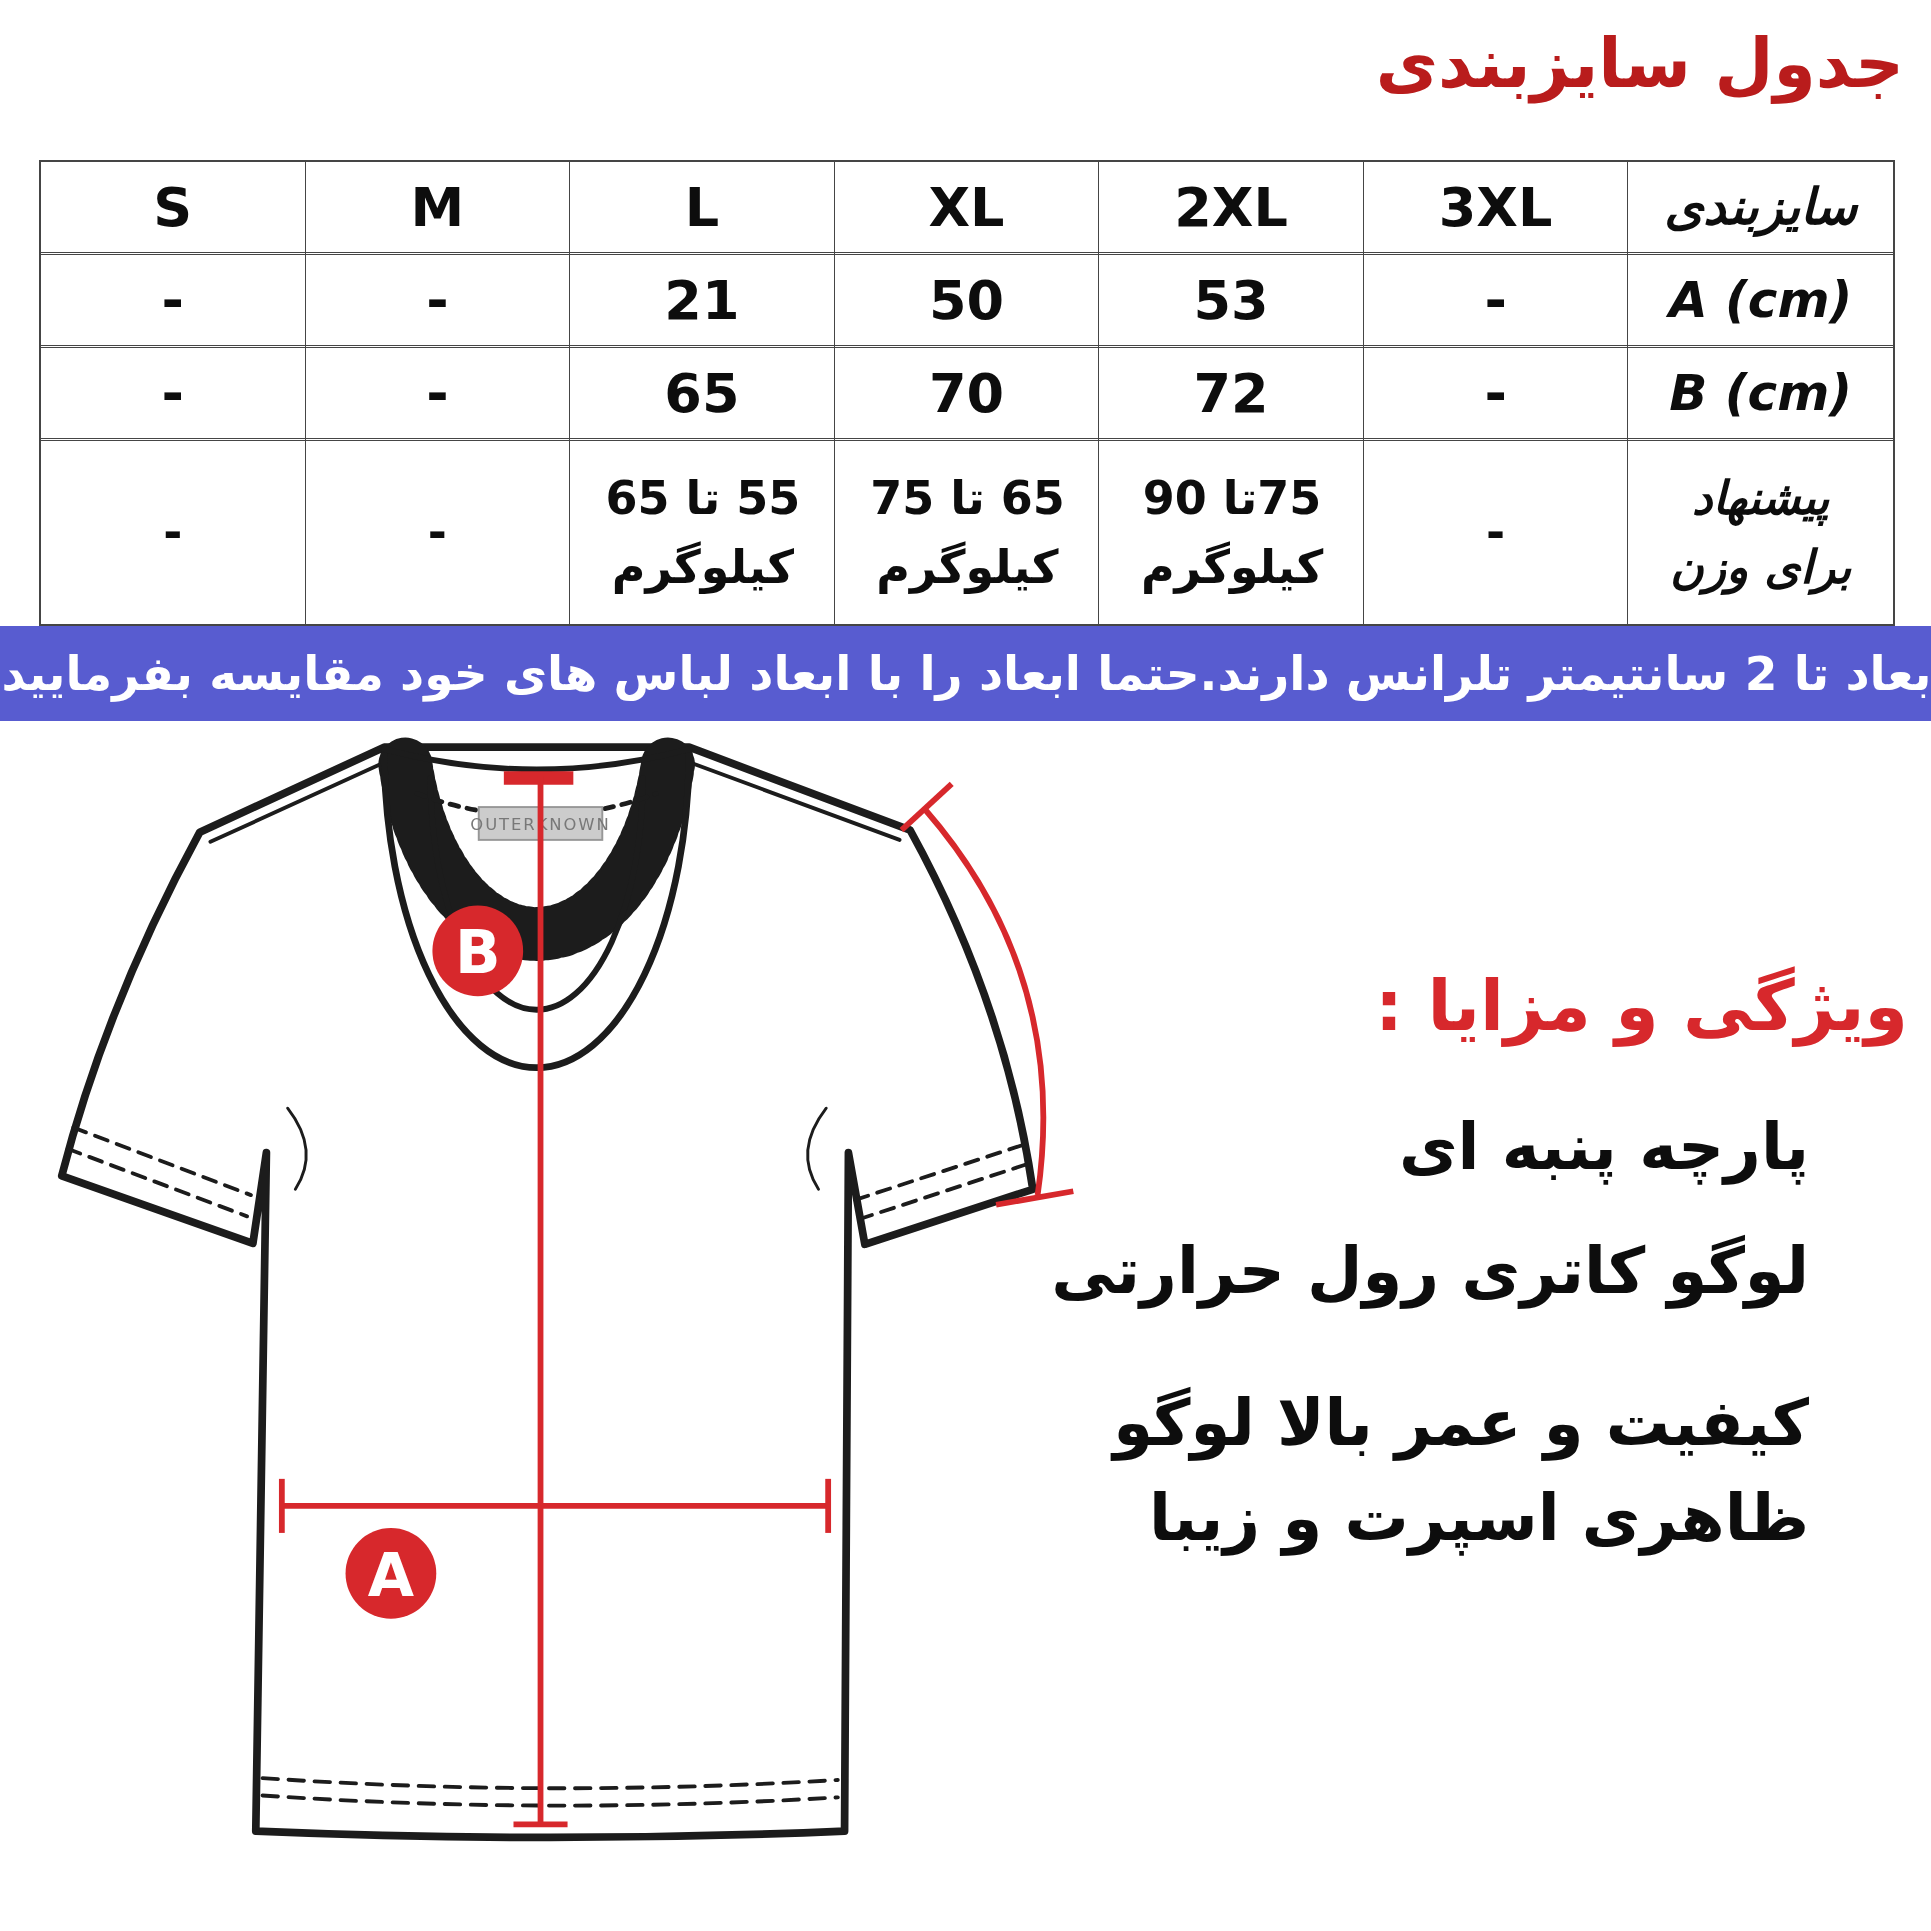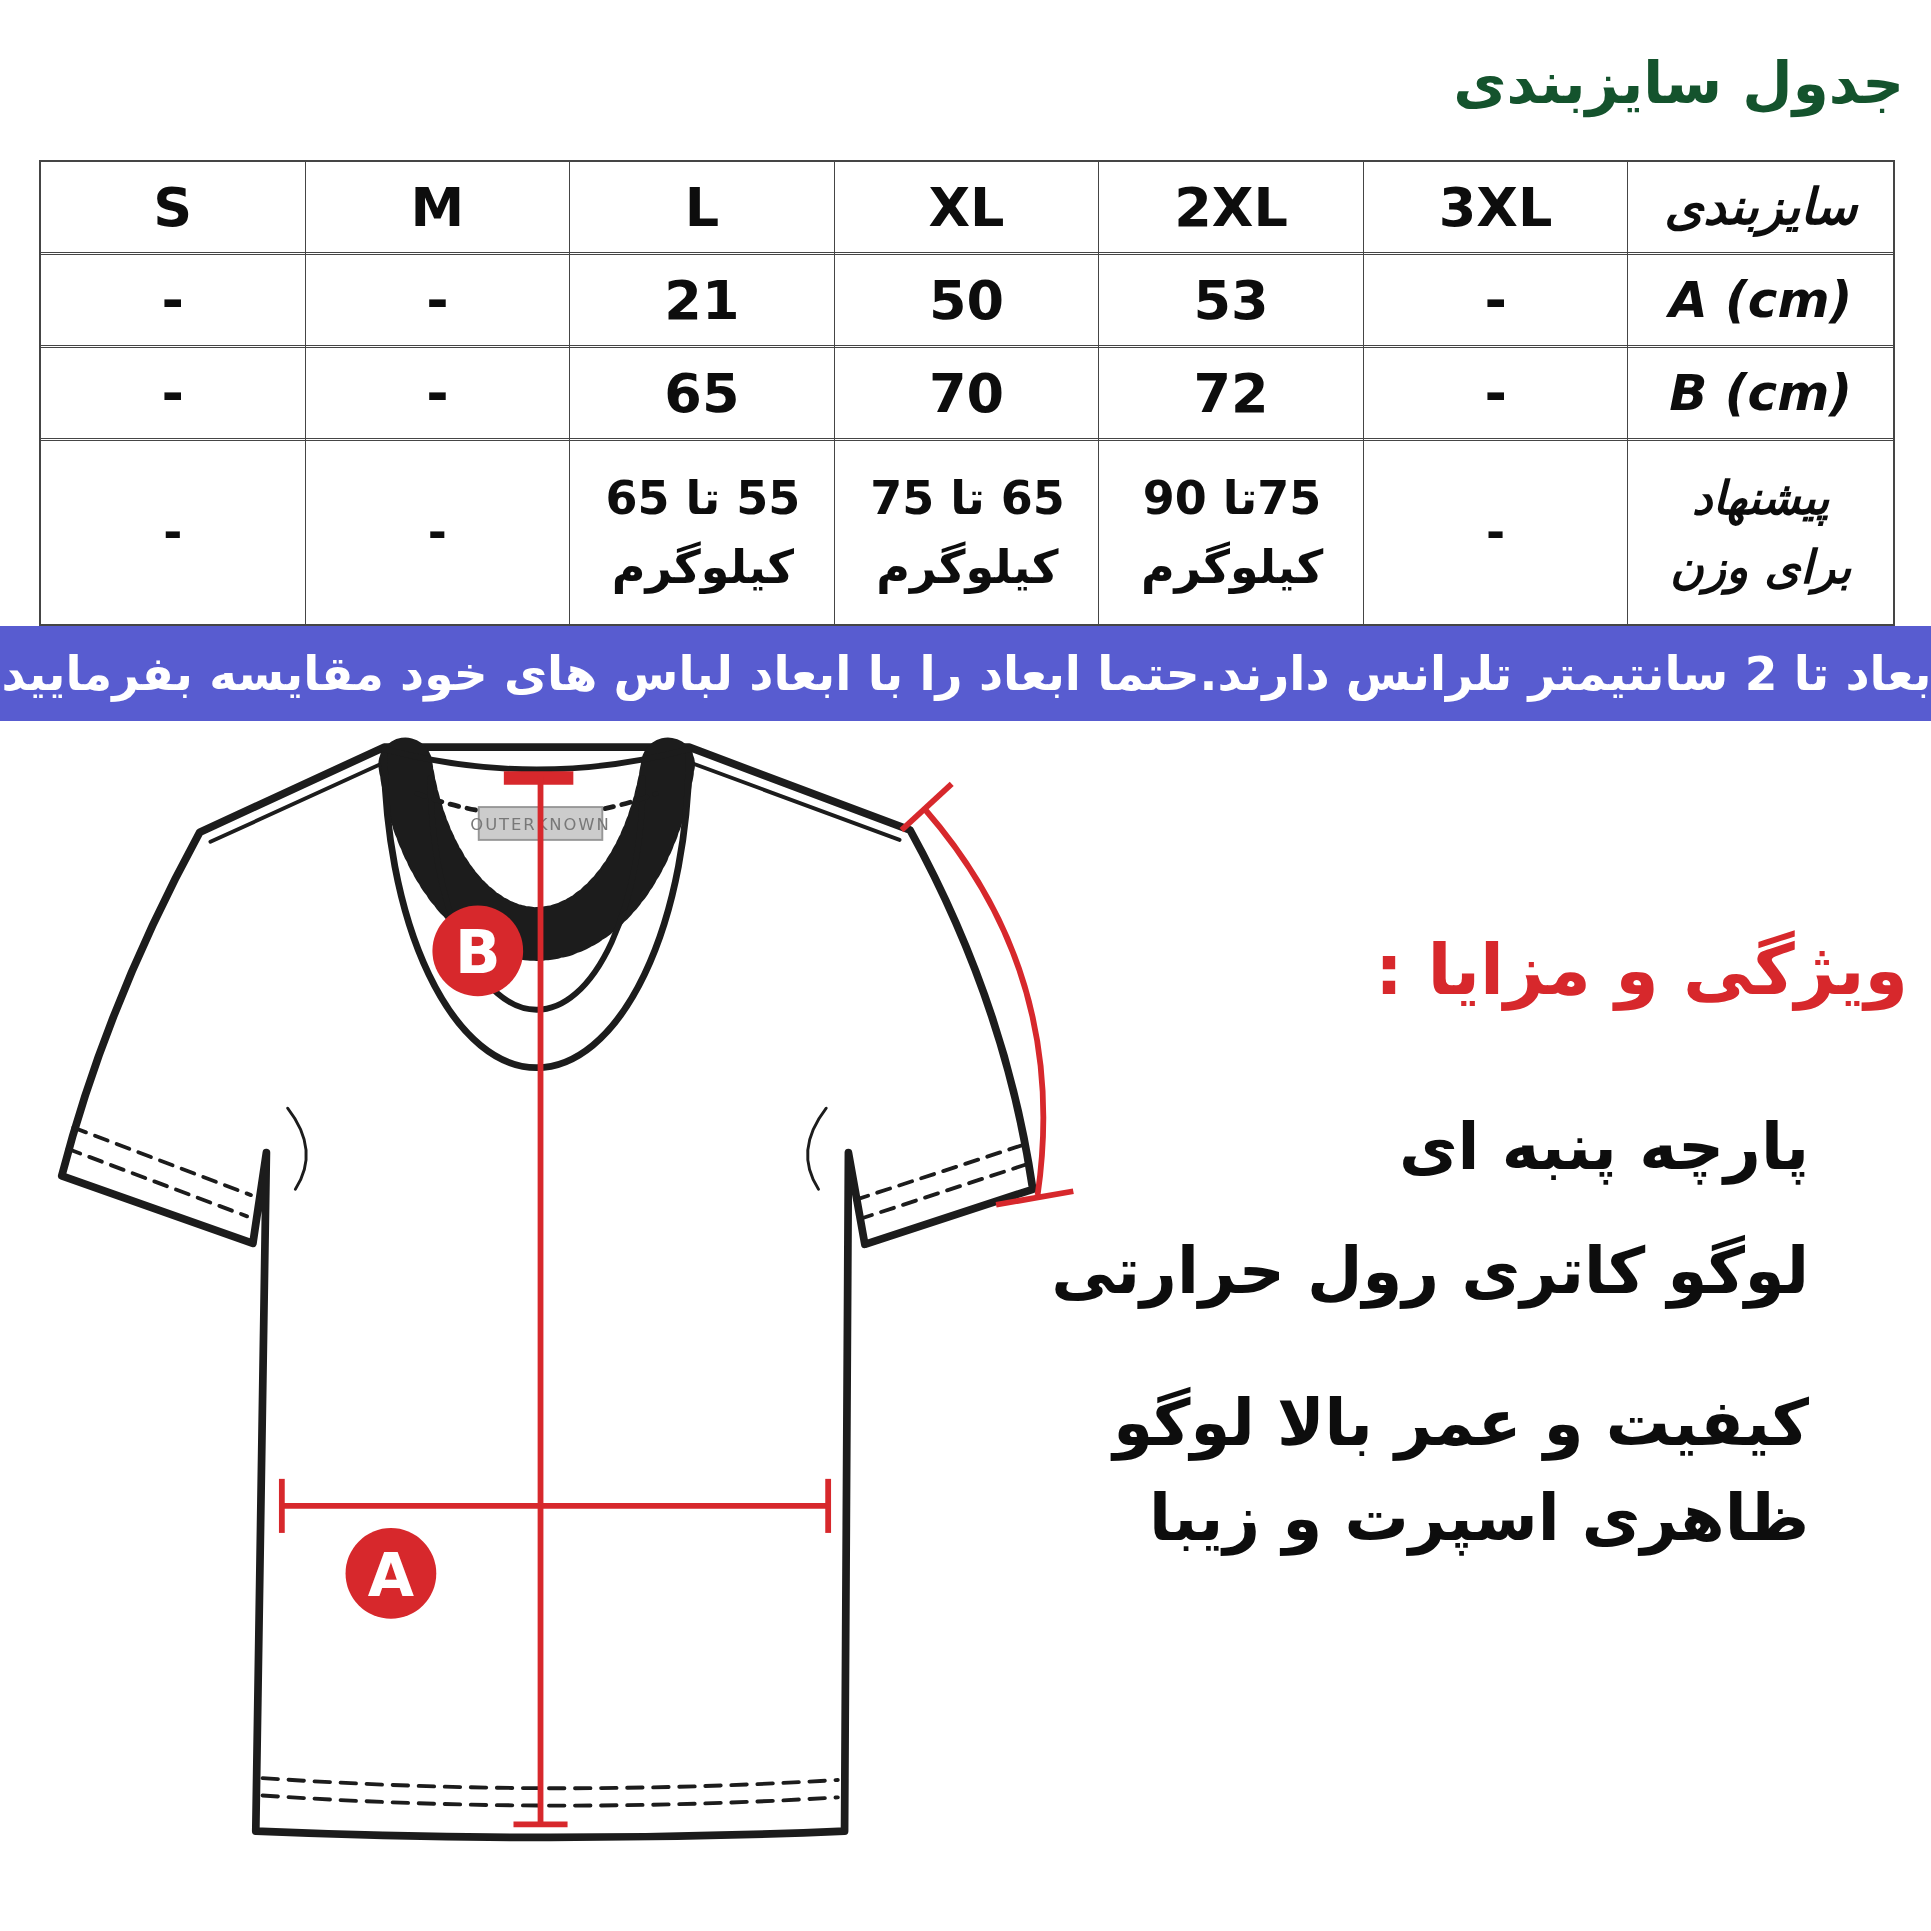--- a/index.html
+++ b/index.html
@@ -3,23 +3,22 @@
 <meta charset="utf-8">
 <style>
   html,body{margin:0;padding:0;}
   body{
     width:1931px;height:1931px;position:relative;overflow:hidden;
     background:#ffffff;font-family:"DejaVu Sans",sans-serif;color:#111;
   }
   
   .page-title{
     position:absolute;top:7.7px;right:27px;left:0;height:116px;
-    text-align:right;font-size:58px;font-weight:bold;color:#14532d;
+    text-align:right;font-size:68px;font-weight:bold;color:#b91c1c;
     line-height:111px;
-    margin-top:20px;
   }
   
   .size-table{
     position:absolute;top:160px;left:39px;width:1856px;
     border-collapse:separate;border-spacing:0;table-layout:fixed;
     border:2.9px solid #454545;background:#fff;
   }
   .size-table td,.size-table th{
     border-right:1.9px solid #454545;border-bottom:3.9px double #454545;
     text-align:center;vertical-align:middle;
@@ -41,21 +40,21 @@
   }
   
   .diagram-wrap{position:absolute;top:714px;left:0;width:1110px;height:1217px;}
   .ink{stroke:#1c1c1c;fill:none;stroke-linejoin:round;stroke-linecap:round;}
   .red-stroke{stroke:var(--accent-red,#d7282c);fill:none;stroke-linecap:butt;}
   .red-fill{fill:var(--accent-red,#d7282c);}
   .badge-letter{fill:#ffffff;font-weight:bold;font-size:62px;text-anchor:middle;}
   .collar-tag{fill:#787878;font-size:17px;letter-spacing:2px;text-anchor:middle;}
   
   .features-heading{
-    position:absolute;top:929px;right:23px;
+    position:absolute;top:965px;right:23px;
     color:var(--accent-red,#d7282c);font-size:70px;font-weight:bold;
   }
   .feature-item{
     position:absolute;right:122px;
     color:#0d0d0d;font-size:64px;font-weight:bold;white-space:nowrap;
   }
   .fi-0{top:1110px;} .fi-1{top:1234px;} .fi-2{top:1358px;margin-top:28px;} .fi-3{top:1481px;}
 </style>
 </head>
 <body>

